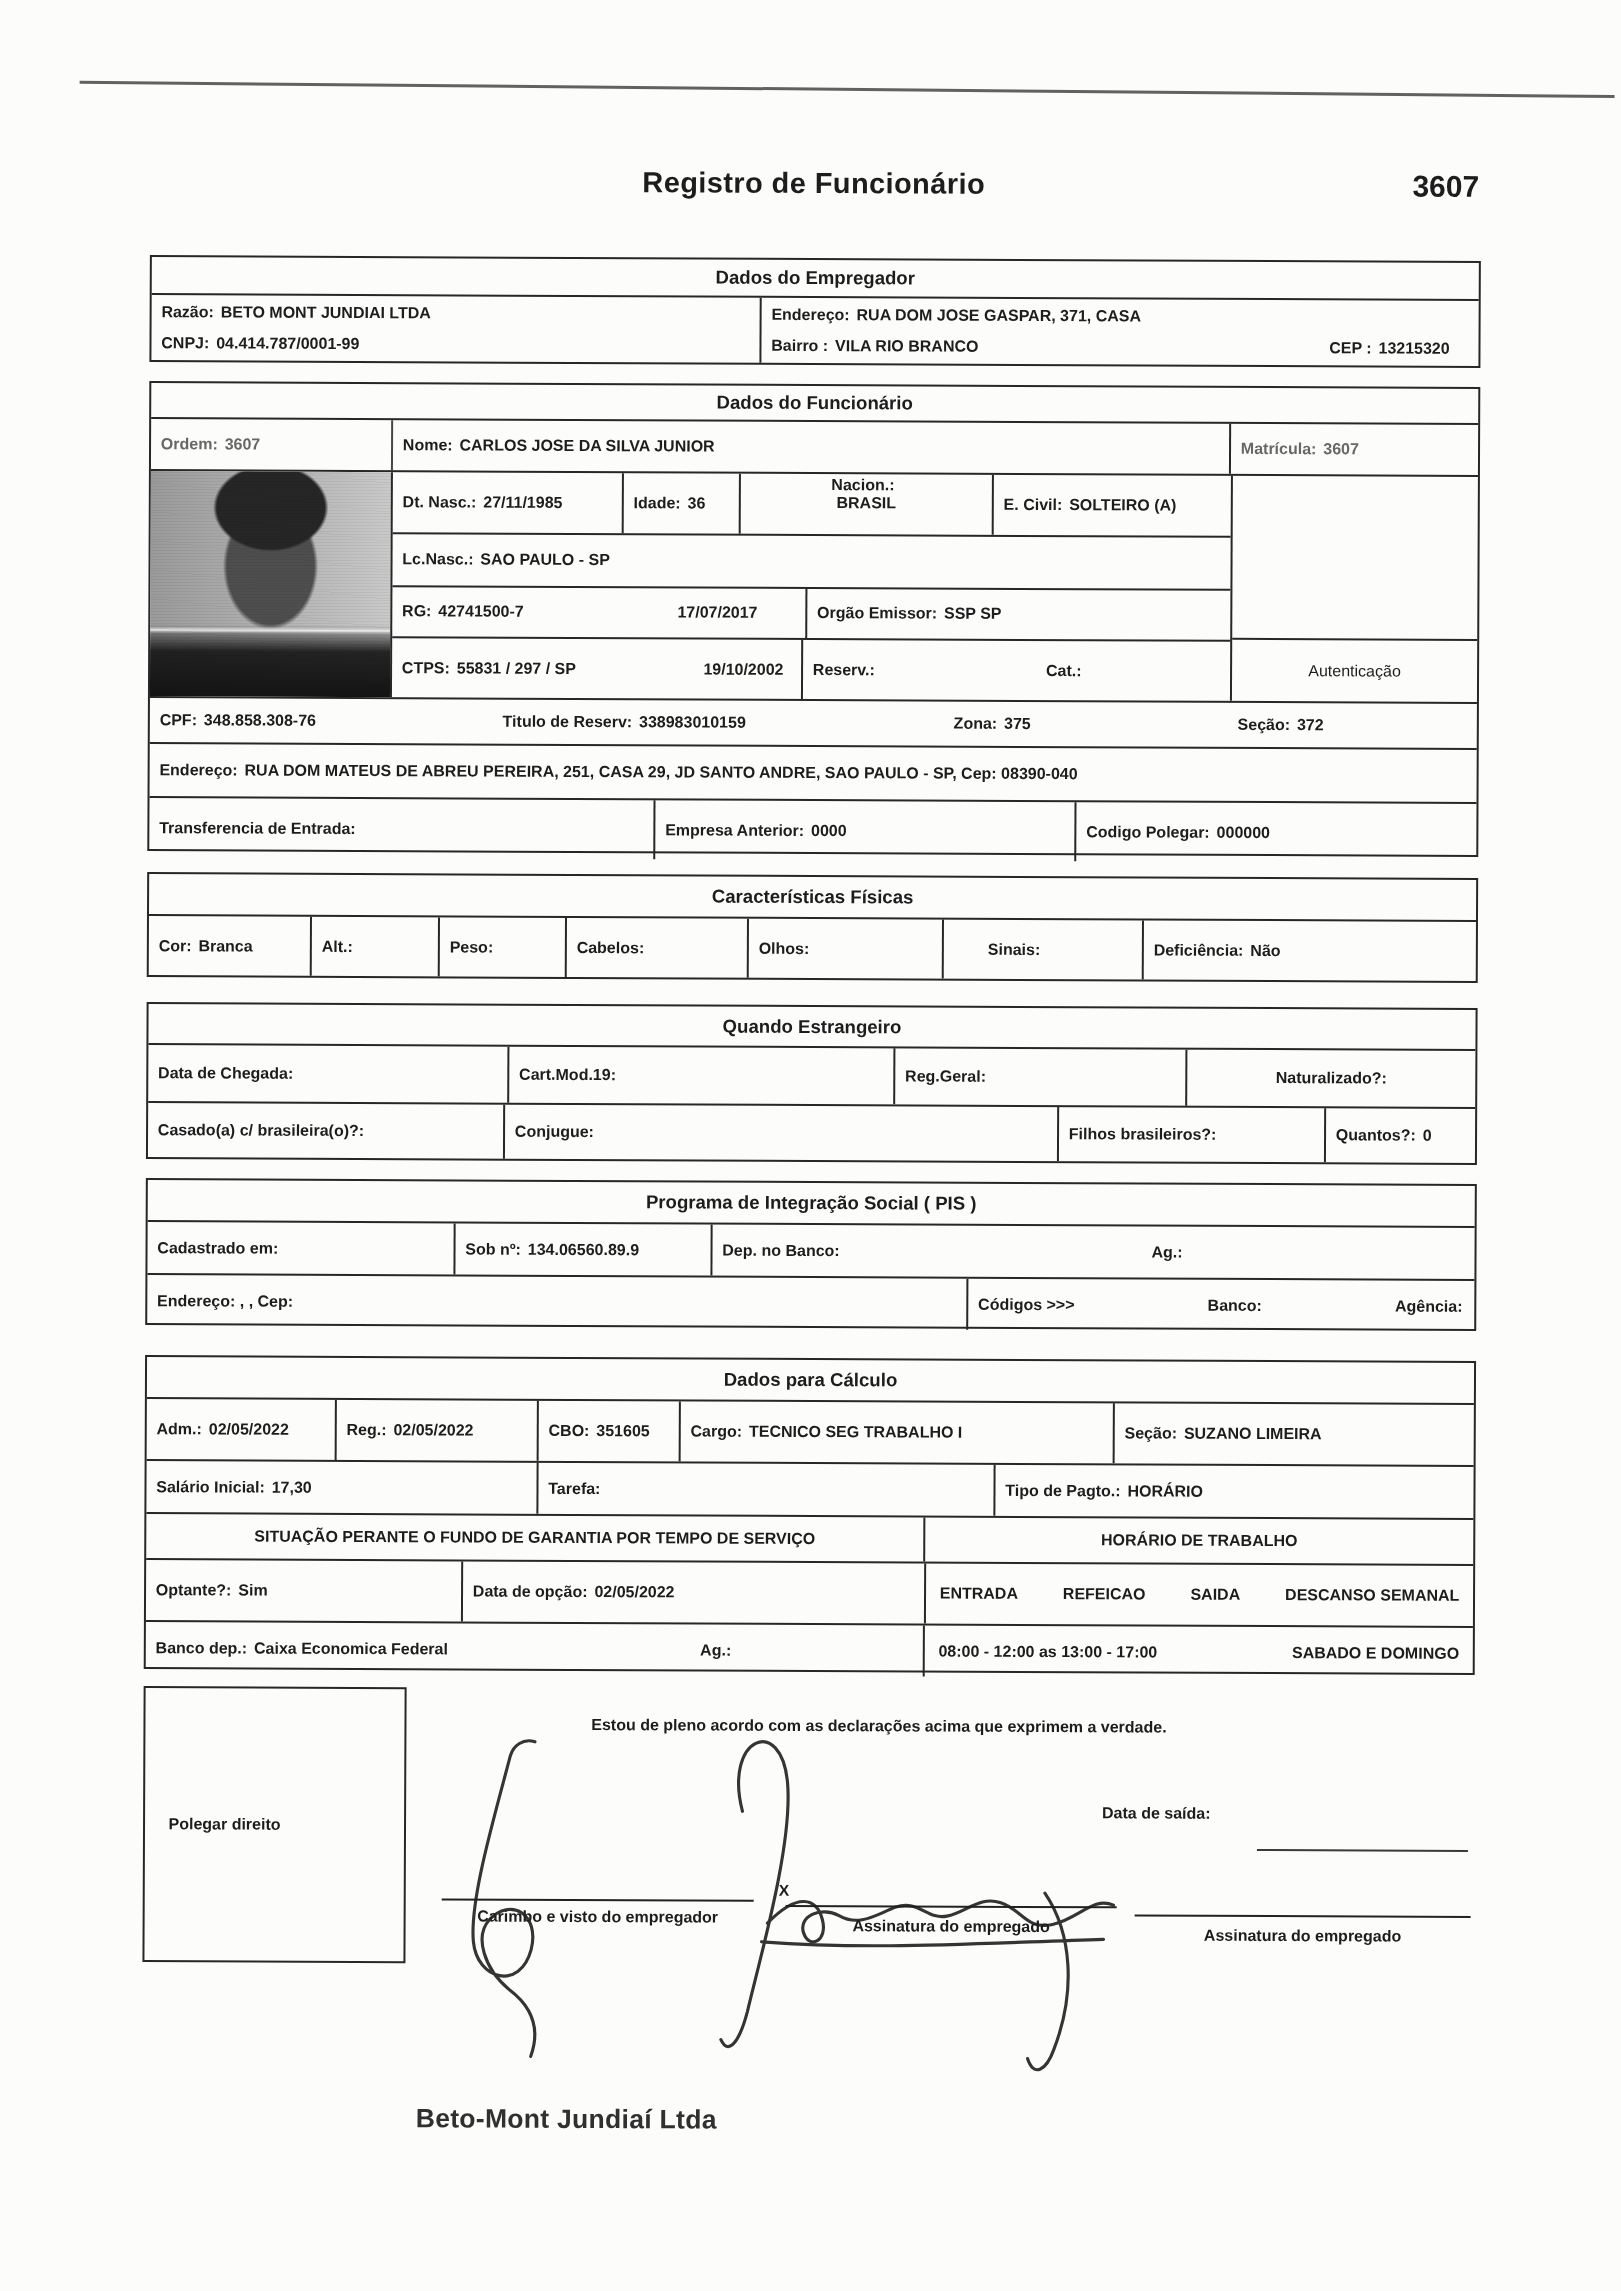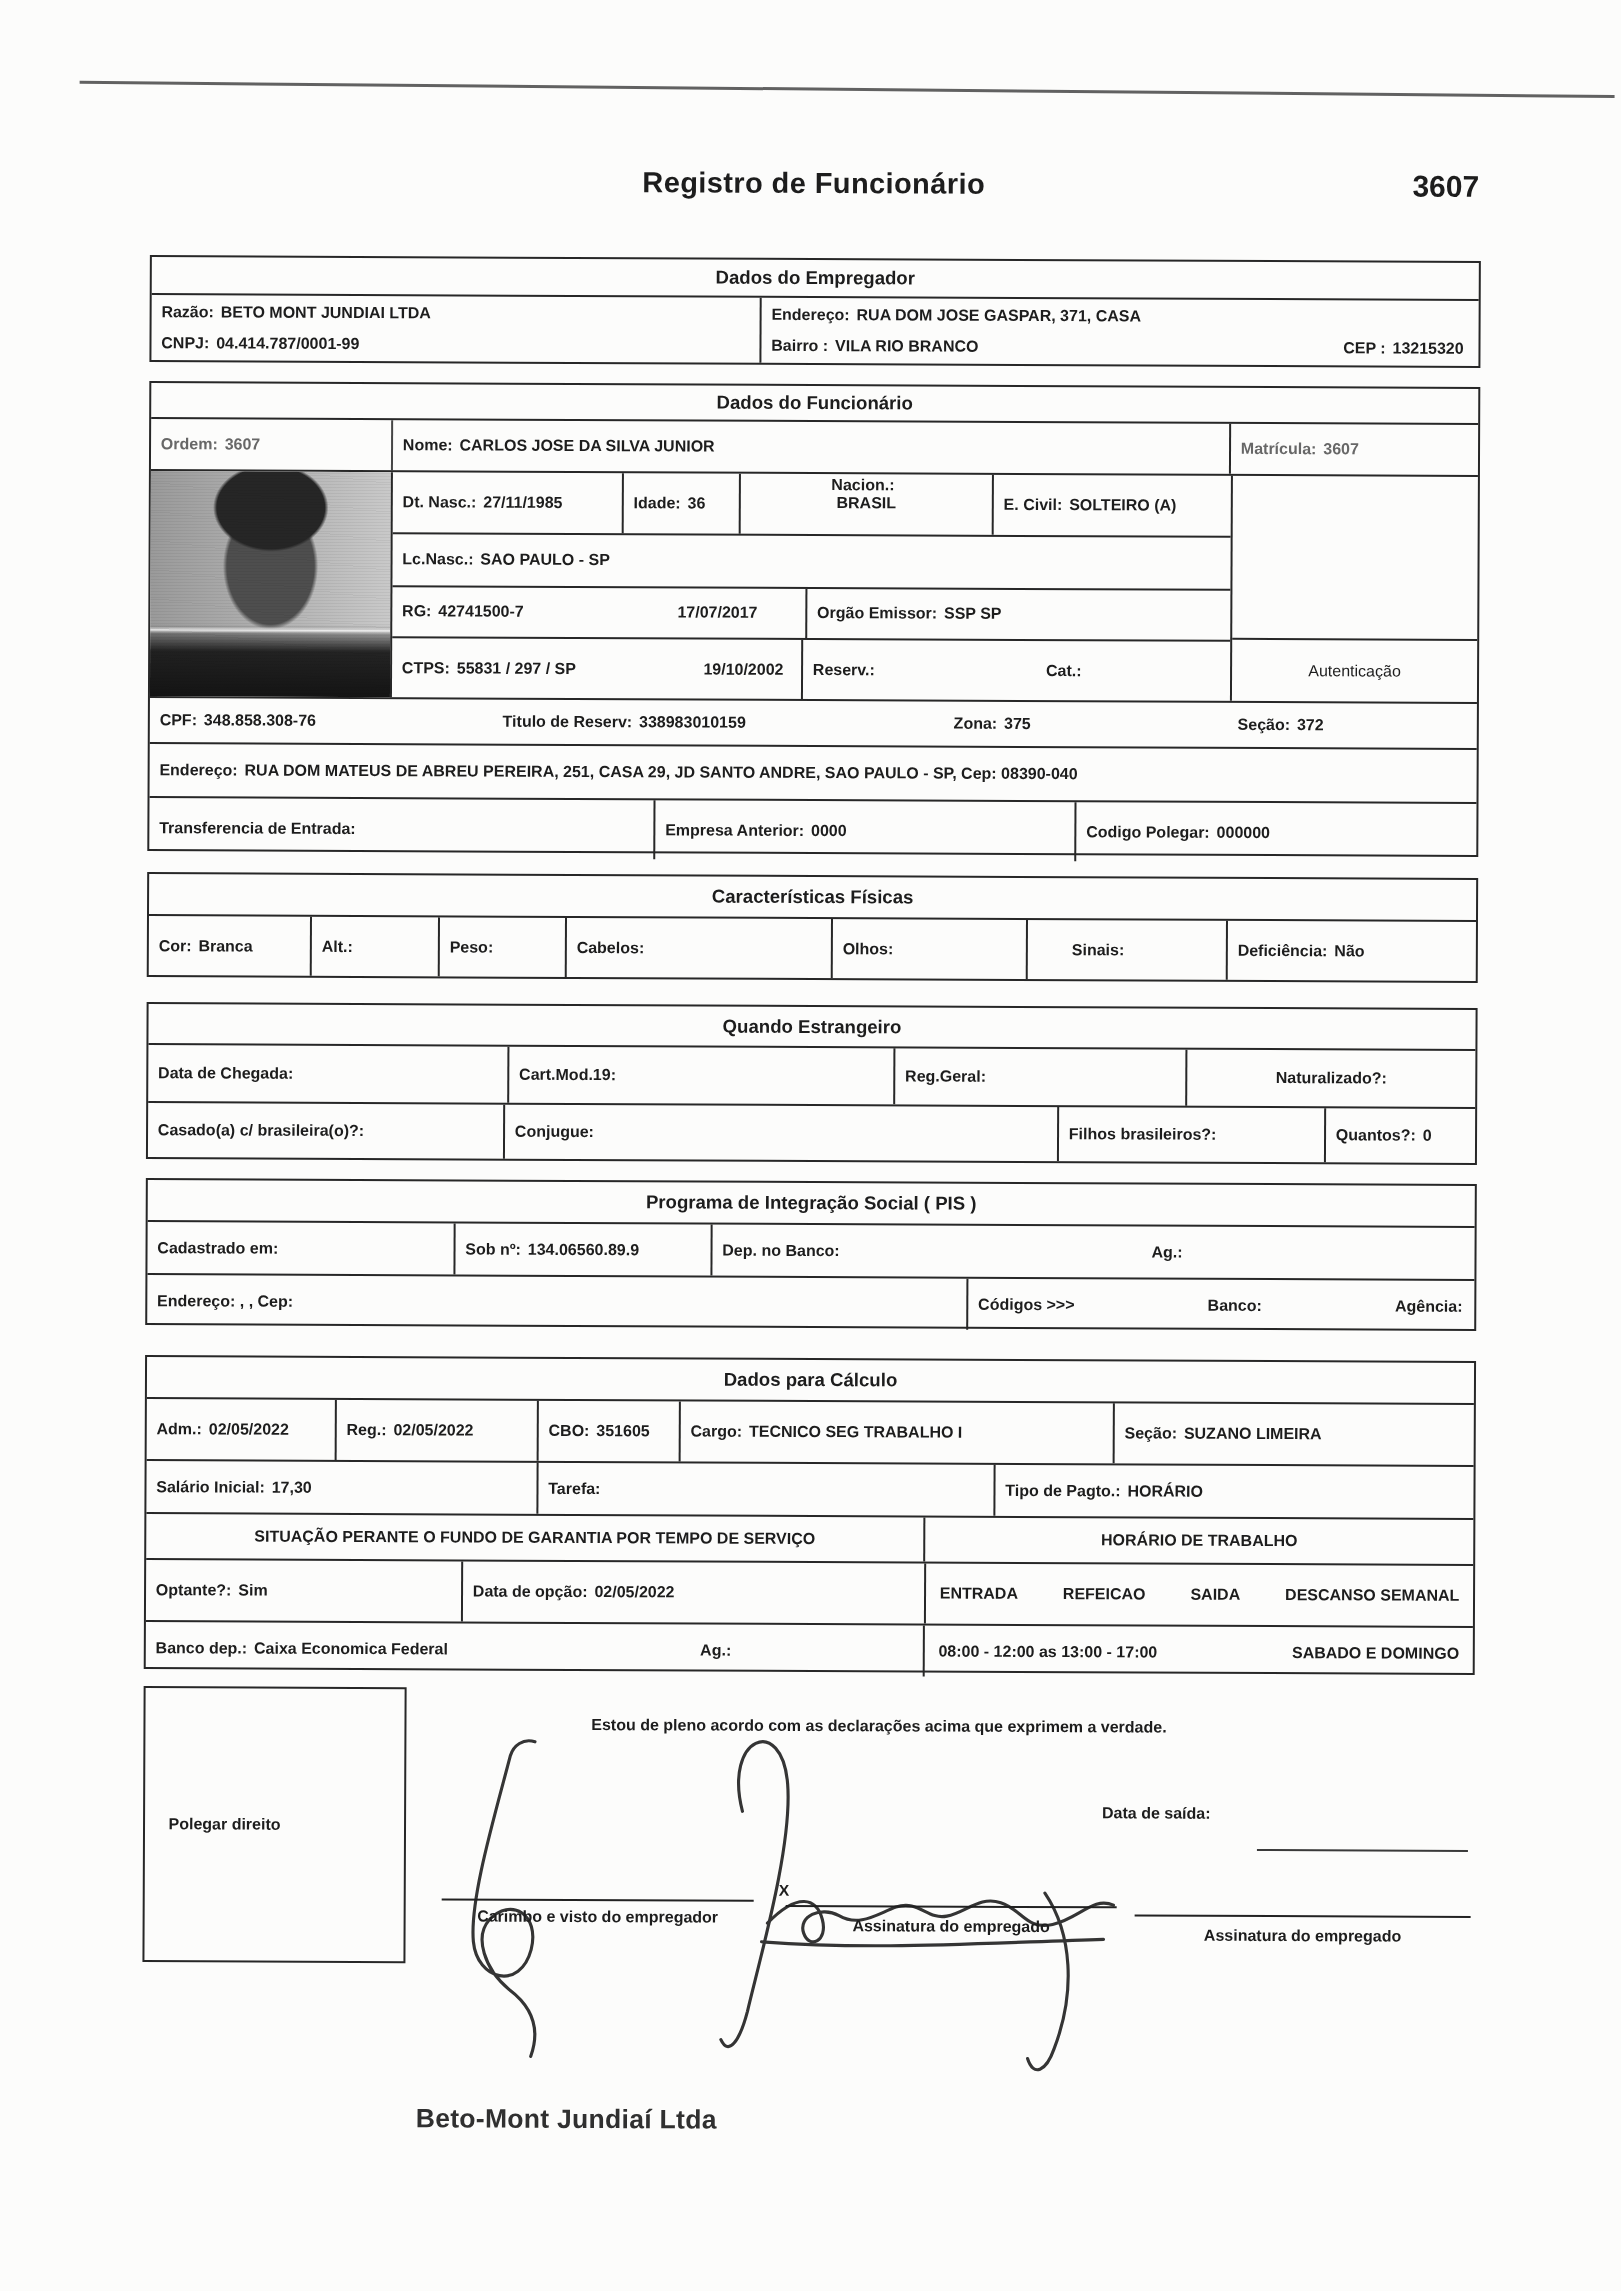--- a/index.html
+++ b/index.html
@@ -81,21 +81,21 @@
               <span>04.414.787/0001-99</span>
             </div>
       </div>
       <div class="c col2" style="flex:1;">
         <div class="line">
               <span class="l">Endereço:</span>
               <span>RUA DOM JOSE GASPAR, 371, CASA</span>
             </div>
         <div class="line" style="justify-content:space-between;">
           <span><span class="l">Bairro :</span><span>VILA RIO BRANCO</span></span>
-          <span style="margin-right:5px;"><span class="l">CEP :</span><span>13215320</span></span>
+          <span style="margin-right:19px;"><span class="l">CEP :</span><span>13215320</span></span>
         </div>
       </div>
     </div>
   </div>
 
   <div class="sec" style="top:384px;height:470px;">
     <div class="sec-h" style="height:34px;">Dados do Funcionário</div>
     <div class="row" style="height:52px;">
       <div class="c faded" style="width:242px;">
             <span class="l">Ordem:</span>
@@ -208,21 +208,21 @@
       <div class="c" style="width:163px;">
             <span class="l">Cor:</span>
             <span>Branca</span>
           </div>
       <div class="c" style="width:128px;">
             <span>Alt.:</span>
           </div>
       <div class="c" style="width:127px;">
             <span>Peso:</span>
           </div>
-      <div class="c" style="width:266px;">
+      <div class="c" style="width:182px;">
             <span>Cabelos:</span>
           </div>
       <div class="c" style="width:195px;">
             <span>Olhos:</span>
           </div>
       <div class="c" style="width:200px;padding-left:44px;">
             <span>Sinais:</span>
           </div>
       <div class="c" style="flex:1;">
             <span class="l">Deficiência:</span>

